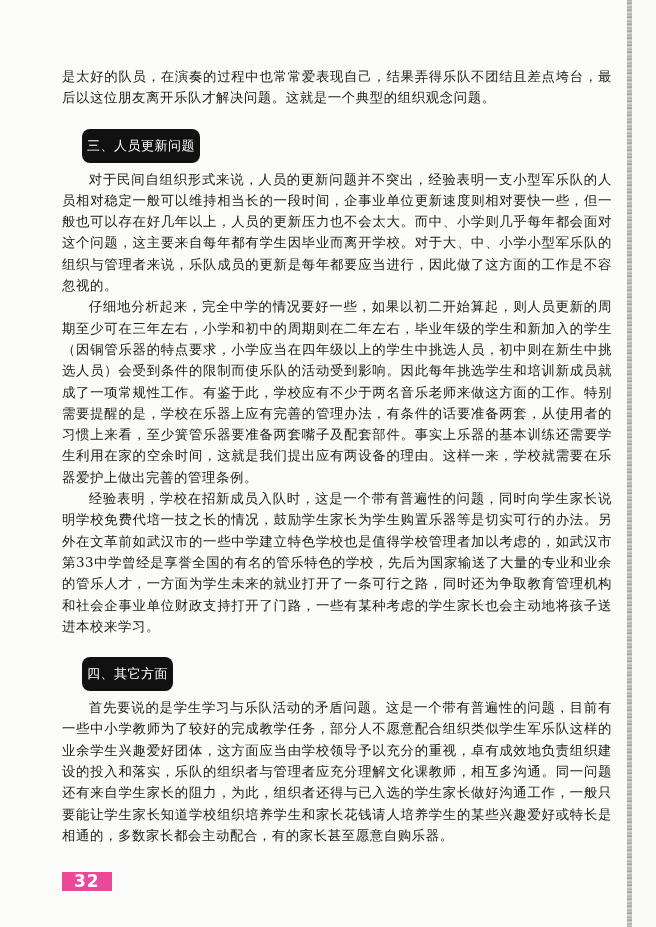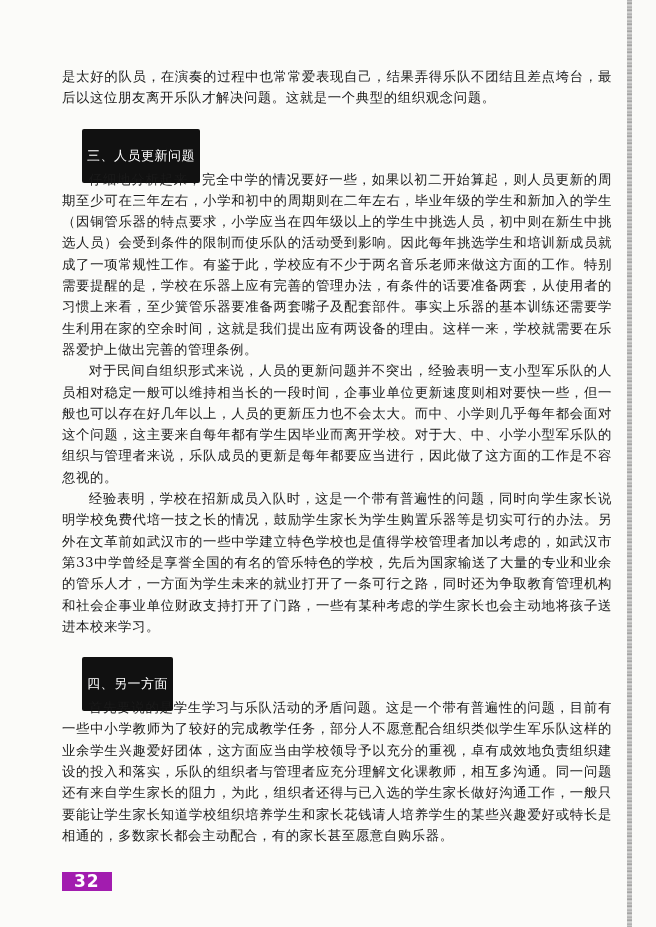--- a/index.html
+++ b/index.html
@@ -31,27 +31,27 @@
     text-align: justify;
   }
   p.indent { text-indent: 2em; }
   .heading-wrap { margin: 20px 0 18px 20px; height: 22px; }
   .section-heading {
     display: inline-block;
     background: #111;
     color: #fff;
     font-size: 13px;
     line-height: 20px;
-    padding: 17px 5px;
+    padding: 7px 5px;
     letter-spacing: 0.5px;
-    border-radius: 2px;
+    border-radius: 8px;
   }
   .page-number {
     position: absolute; left: 62px; top: 872px;
-    background: #a21caf; color: #fff;
+    background: #ec4899; color: #fff;
     font-family: "DejaVu Sans", "Liberation Sans", sans-serif;
     font-weight: bold; font-size: 17px; line-height: 17px;
     padding: 1px 12px 1px 12px;
     letter-spacing: 1px;
   }
   .watermark {
     position: absolute; left: 508px; top: 898px;
     font-size: 13px; color: #888;
     font-family: "DejaVu Sans", "Liberation Sans", sans-serif;
     white-space: nowrap;
@@ -62,26 +62,26 @@
 </head>
 <body>
 
 <div class="page">
   <div class="content">
     <p class="para">是太好的队员，在演奏的过程中也常常爱表现自己，结果弄得乐队不团结且差点垮台，最后以这位朋友离开乐队才解决问题。这就是一个典型的组织观念问题。</p>
 
     <div class="heading-wrap">
       <span class="section-heading">三、人员更新问题</span>
     </div>
+    <p class="para indent">对于民间自组织形式来说，人员的更新问题并不突出，经验表明一支小型军乐队的人员相对稳定一般可以维持相当长的一段时间，企事业单位更新速度则相对要快一些，但一般也可以存在好几年以上，人员的更新压力也不会太大。而中、小学则几乎每年都会面对这个问题，这主要来自每年都有学生因毕业而离开学校。对于大、中、小学小型军乐队的组织与管理者来说，乐队成员的更新是每年都要应当进行，因此做了这方面的工作是不容忽视的。</p>
     <p class="para indent">仔细地分析起来，完全中学的情况要好一些，如果以初二开始算起，则人员更新的周期至少可在三年左右，小学和初中的周期则在二年左右，毕业年级的学生和新加入的学生（因铜管乐器的特点要求，小学应当在四年级以上的学生中挑选人员，初中则在新生中挑选人员）会受到条件的限制而使乐队的活动受到影响。因此每年挑选学生和培训新成员就成了一项常规性工作。有鉴于此，学校应有不少于两名音乐老师来做这方面的工作。特别需要提醒的是，学校在乐器上应有完善的管理办法，有条件的话要准备两套，从使用者的习惯上来看，至少簧管乐器要准备两套嘴子及配套部件。事实上乐器的基本训练还需要学生利用在家的空余时间，这就是我们提出应有两设备的理由。这样一来，学校就需要在乐器爱护上做出完善的管理条例。</p>
-    <p class="para indent">对于民间自组织形式来说，人员的更新问题并不突出，经验表明一支小型军乐队的人员相对稳定一般可以维持相当长的一段时间，企事业单位更新速度则相对要快一些，但一般也可以存在好几年以上，人员的更新压力也不会太大。而中、小学则几乎每年都会面对这个问题，这主要来自每年都有学生因毕业而离开学校。对于大、中、小学小型军乐队的组织与管理者来说，乐队成员的更新是每年都要应当进行，因此做了这方面的工作是不容忽视的。</p>
     <p class="para indent">经验表明，学校在招新成员入队时，这是一个带有普遍性的问题，同时向学生家长说明学校免费代培一技之长的情况，鼓励学生家长为学生购置乐器等是切实可行的办法。另外在文革前如武汉市的一些中学建立特色学校也是值得学校管理者加以考虑的，如武汉市第33中学曾经是享誉全国的有名的管乐特色的学校，先后为国家输送了大量的专业和业余的管乐人才，一方面为学生未来的就业打开了一条可行之路，同时还为争取教育管理机构和社会企事业单位财政支持打开了门路，一些有某种考虑的学生家长也会主动地将孩子送进本校来学习。</p>
 
     <div class="heading-wrap">
-      <span class="section-heading">四、另一方面</span>
+      <span class="section-heading">四、其它方面</span>
     </div>
     <p class="para indent">首先要说的是学生学习与乐队活动的矛盾问题。这是一个带有普遍性的问题，目前有一些中小学教师为了较好的完成教学任务，部分人不愿意配合组织类似学生军乐队这样的业余学生兴趣爱好团体，这方面应当由学校领导予以充分的重视，卓有成效地负责组织建设的投入和落实，乐队的组织者与管理者应充分理解文化课教师，相互多沟通。同一问题还有来自学生家长的阻力，为此，组织者还得与已入选的学生家长做好沟通工作，一般只要能让学生家长知道学校组织培养学生和家长花钱请人培养学生的某些兴趣爱好或特长是相通的，多数家长都会主动配合，有的家长甚至愿意自购乐器。</p>
 
   </div>
 
   <div class="page-number">32</div>
 
   <div class="watermark">
     <span>歌谱简谱网</span><span class="wm-domain">jianpu.cn</span>
   </div>

